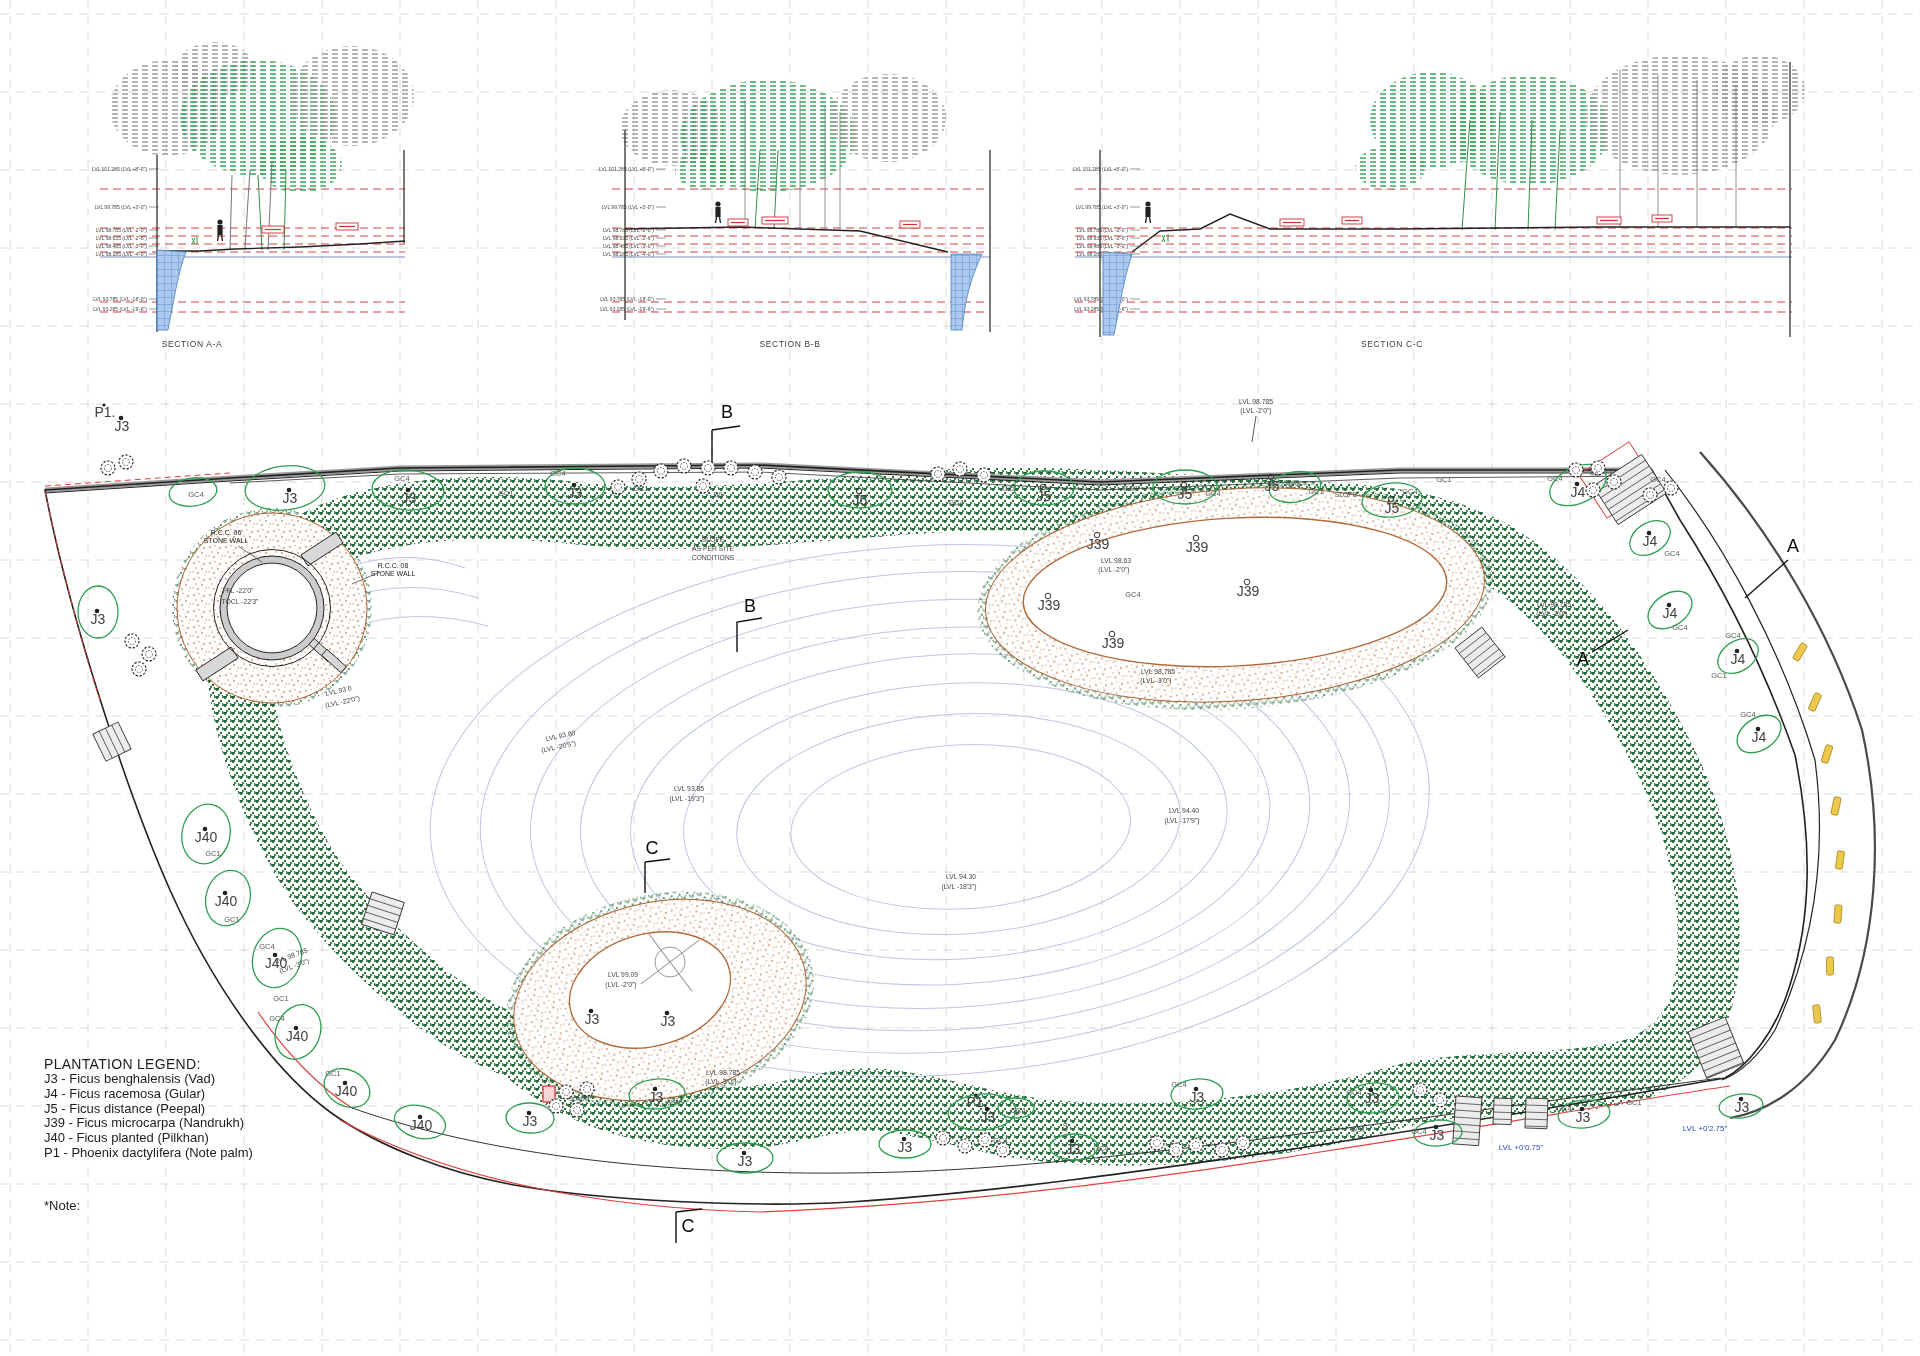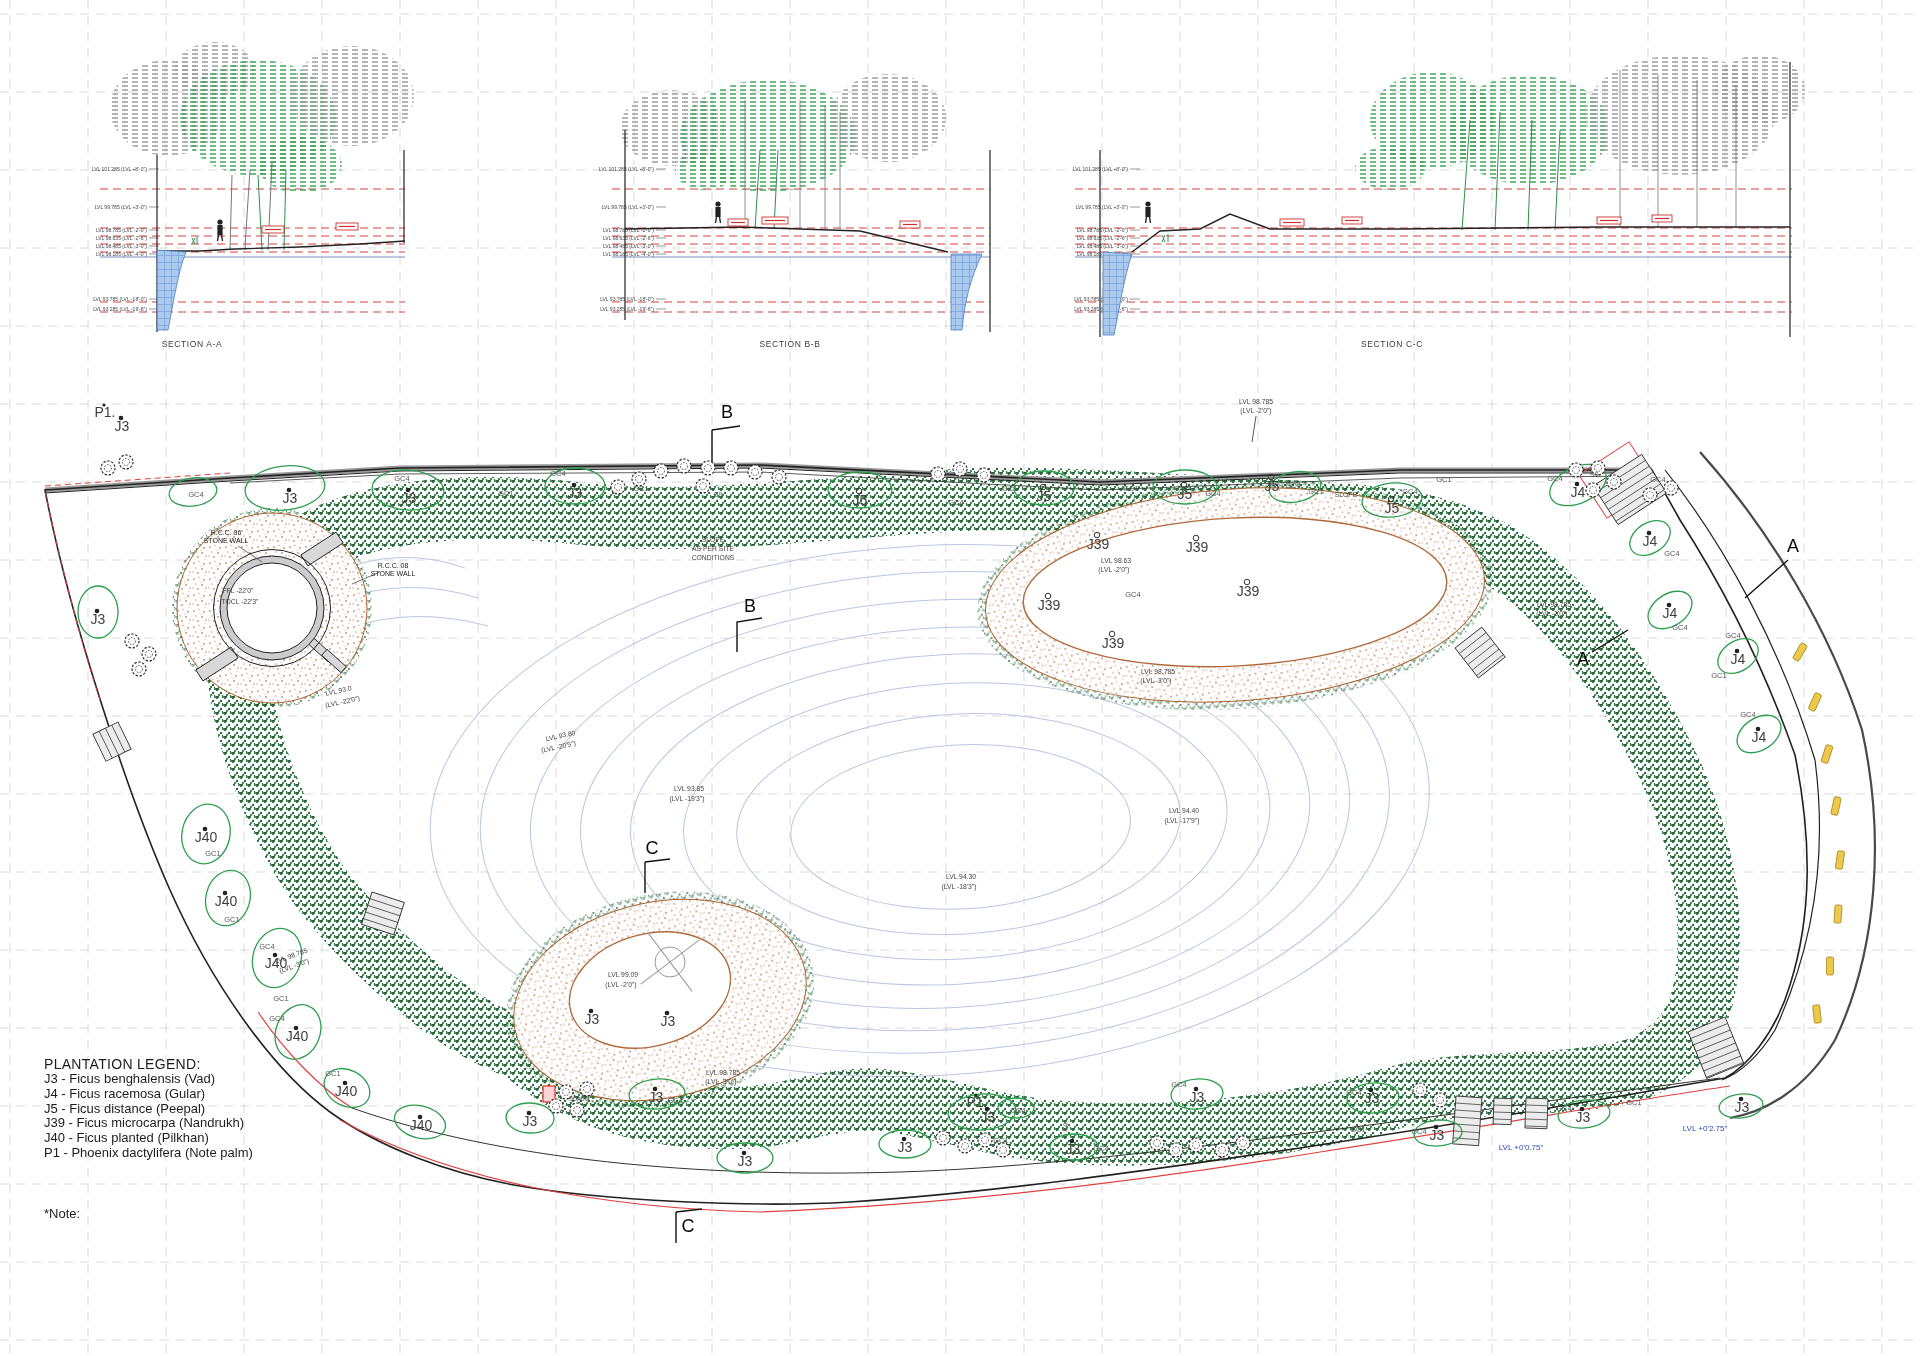--- a/index.html
+++ b/index.html
@@ -19,21 +19,21 @@
   .blob{fill:none;stroke:#2e9e4f;stroke-width:1.3;}
   .shrub{fill:#fff;stroke:#2b2b2b;stroke-width:1.2;stroke-dasharray:2.4 1.6;}
   .shrub2{fill:none;stroke:#2b2b2b;stroke-width:.8;stroke-dasharray:1.6 1.4;}
   .contour{fill:none;stroke:#bcc6e2;stroke-width:1;}
   .redline{stroke:#e04040;fill:none;}
   
   .legend{position:absolute;left:44px;top:1056px;width:360px;color:#1d1d1d;}
   .legend-title{font-size:14px;margin-bottom:0;letter-spacing:.3px;}
   .legend-line{font-size:13px;line-height:14.8px;}
   .gap{height:14px;}
-  .note-title{font-size:13px;line-height:14.8px;margin-top:18px;}
+  .note-title{font-size:13px;line-height:14.8px;margin-top:10px;}
 </style>
 </head>
 <body>
 
 <div class="page">
 <svg id="plan-svg" width="1920" height="1356" viewBox="0 0 1920 1356">
   <defs>
     <pattern id="pebP" width="16" height="16" patternUnits="userSpaceOnUse">
       <g fill="#c3805a" opacity="0.85">
         <circle cx="2" cy="3" r="0.9"></circle>

